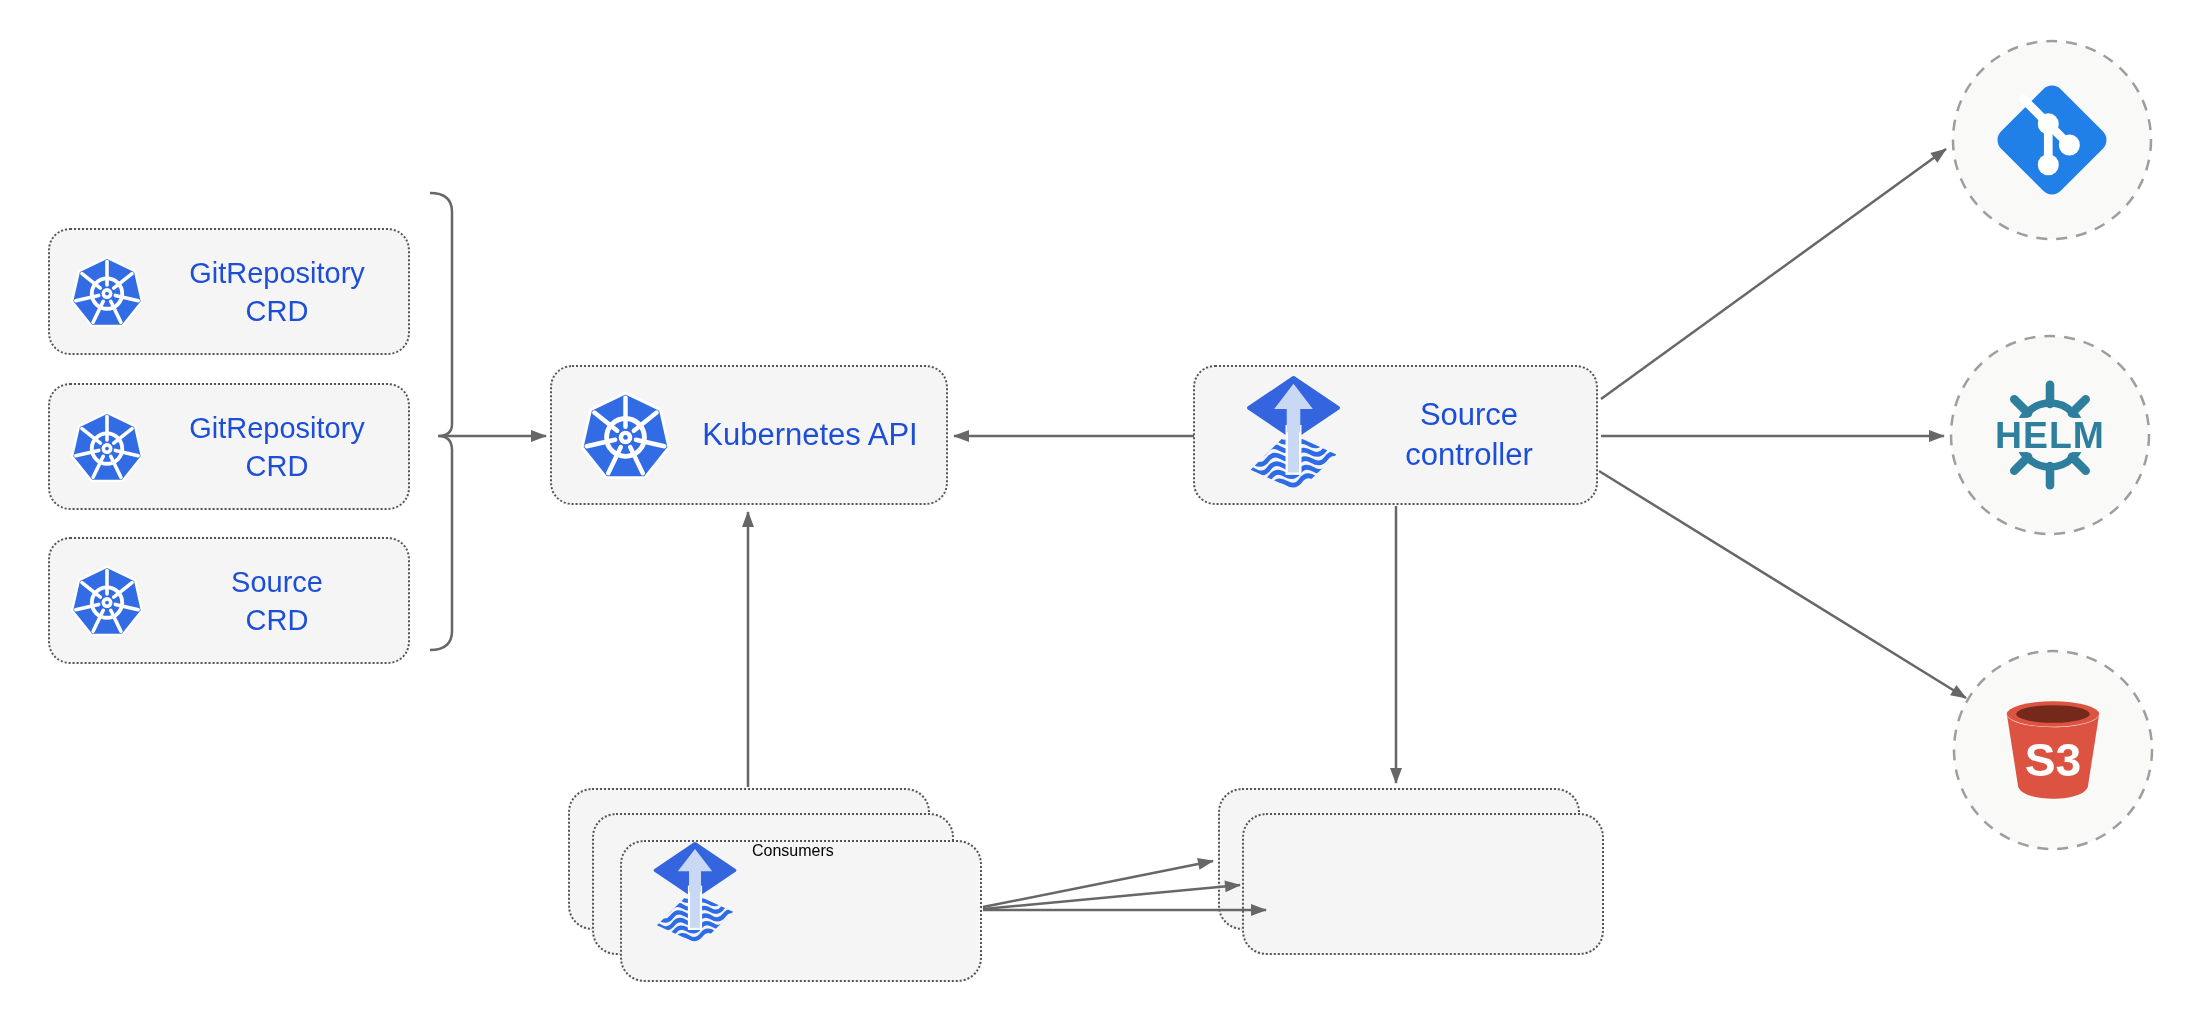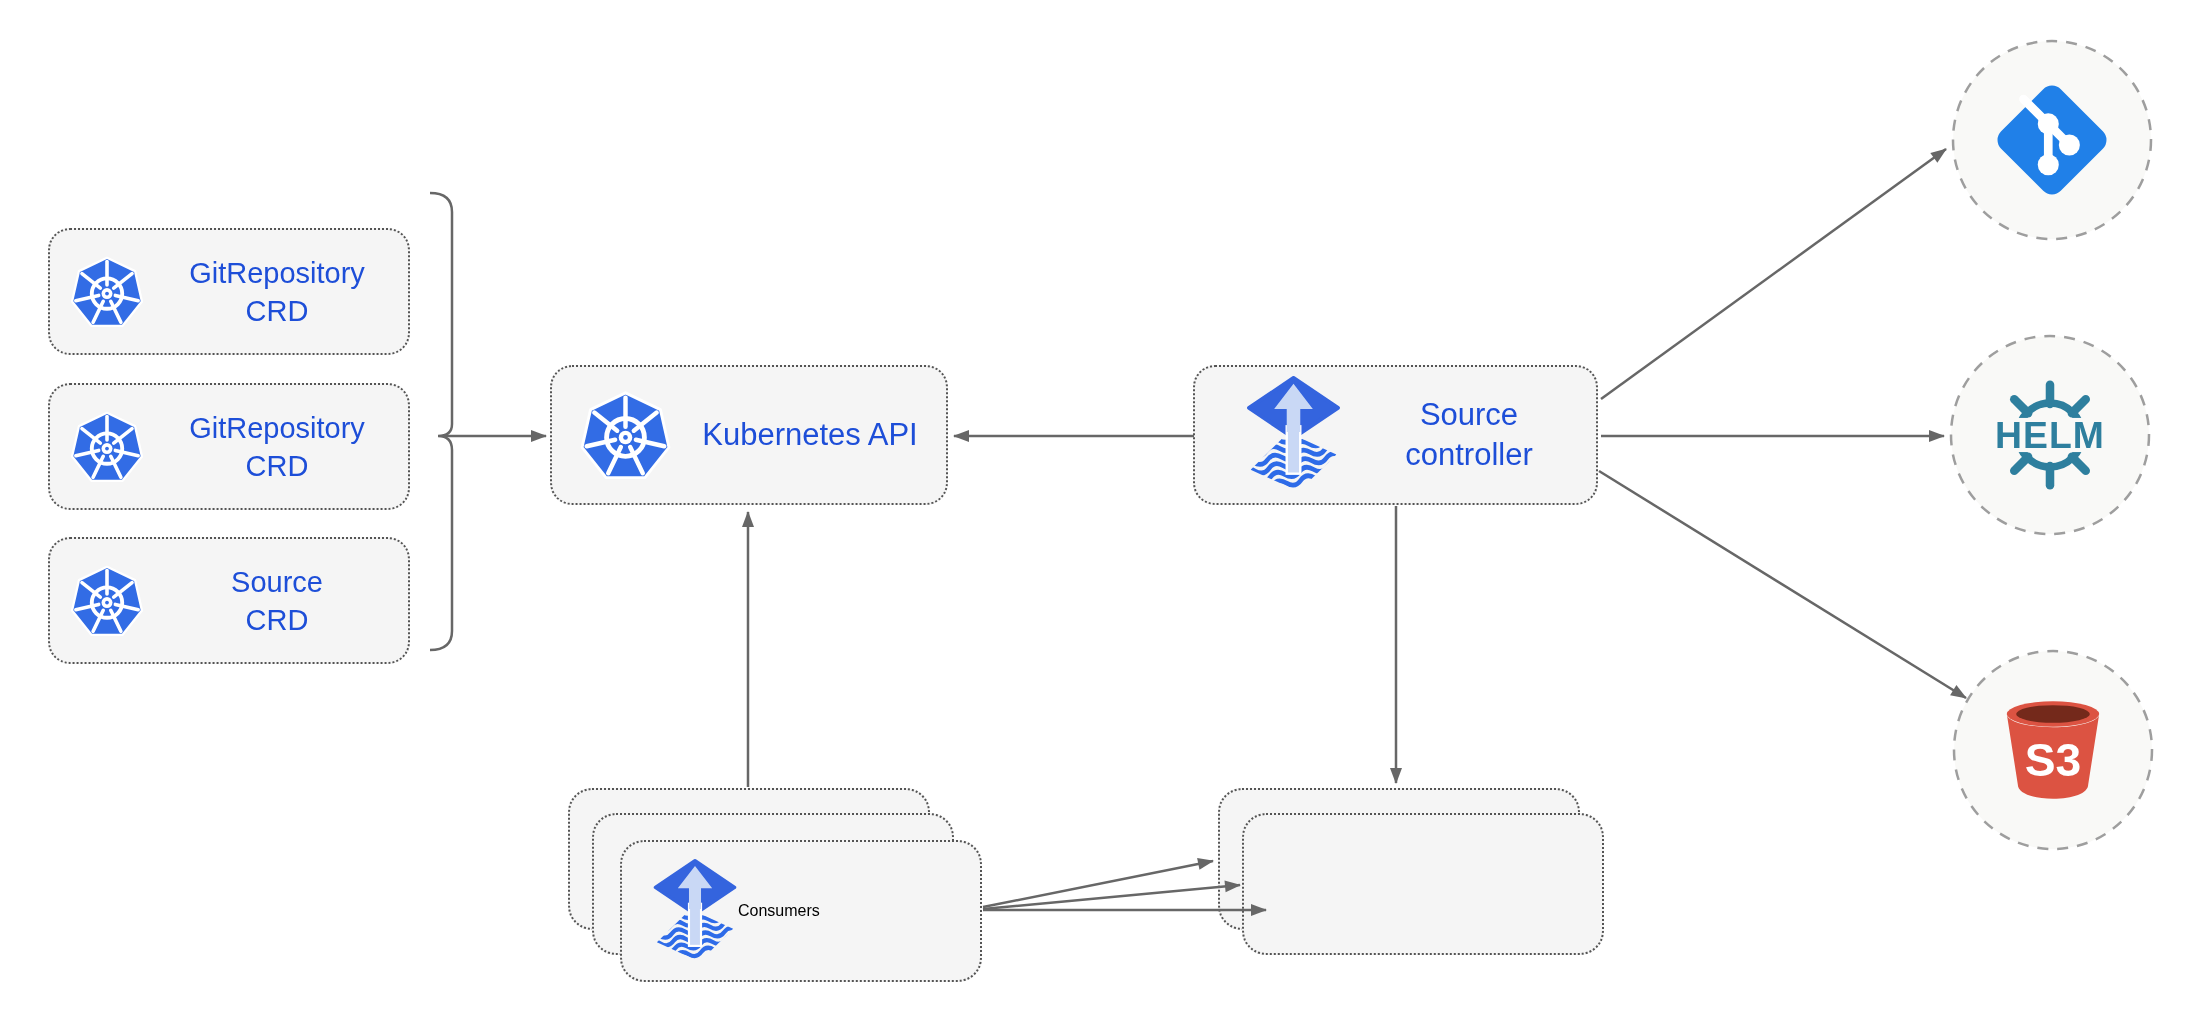--- a/index.html
+++ b/index.html
@@ -31,21 +31,21 @@
   .crd .label{font-size:29px;line-height:38px;}
   .stackbox{
     position:absolute;
     box-sizing:border-box;
     width:362px;height:142px;
     background:#F5F5F5;
     border:2px dotted #545454;
     border-radius:24px;
   }
   .stackfront{
-    display:flex;align-items:center;
+    display:flex;gap:14px;
   }
   .overlay{position:absolute;left:0;top:0;pointer-events:none;}
   .conn{stroke:#676767;stroke-width:2.5;fill:none;}
   .dashed-circle{fill:#F9F9F7;stroke:#9E9E9E;stroke-width:2.5;stroke-dasharray:11 9;}
   .ext{position:absolute;}
   .helm-text{fill:#2E7F9E;font-family:"Liberation Sans",sans-serif;font-weight:bold;font-size:35px;letter-spacing:1px;}
   .s3-text{fill:#ffffff;font-family:"Liberation Sans",sans-serif;font-weight:900;font-size:42px;}
 </style>
 </head>
 <body>

